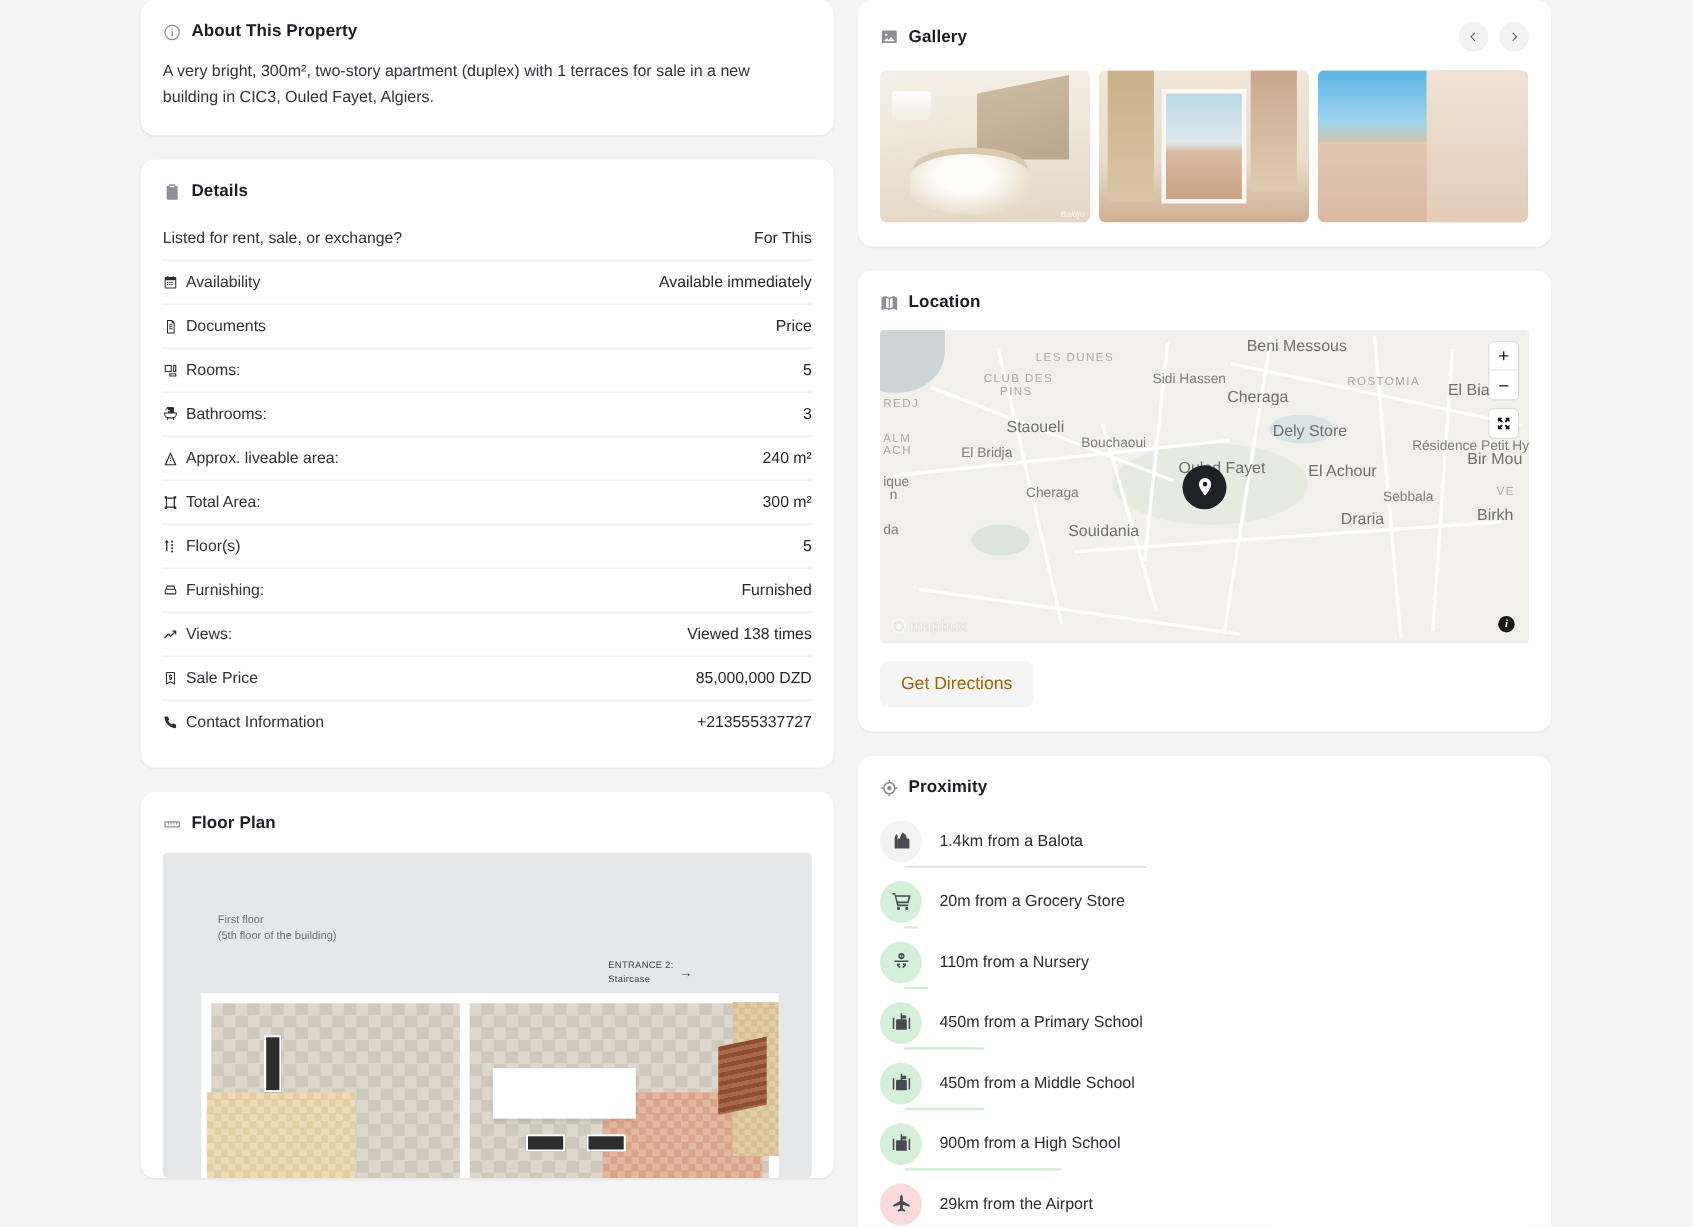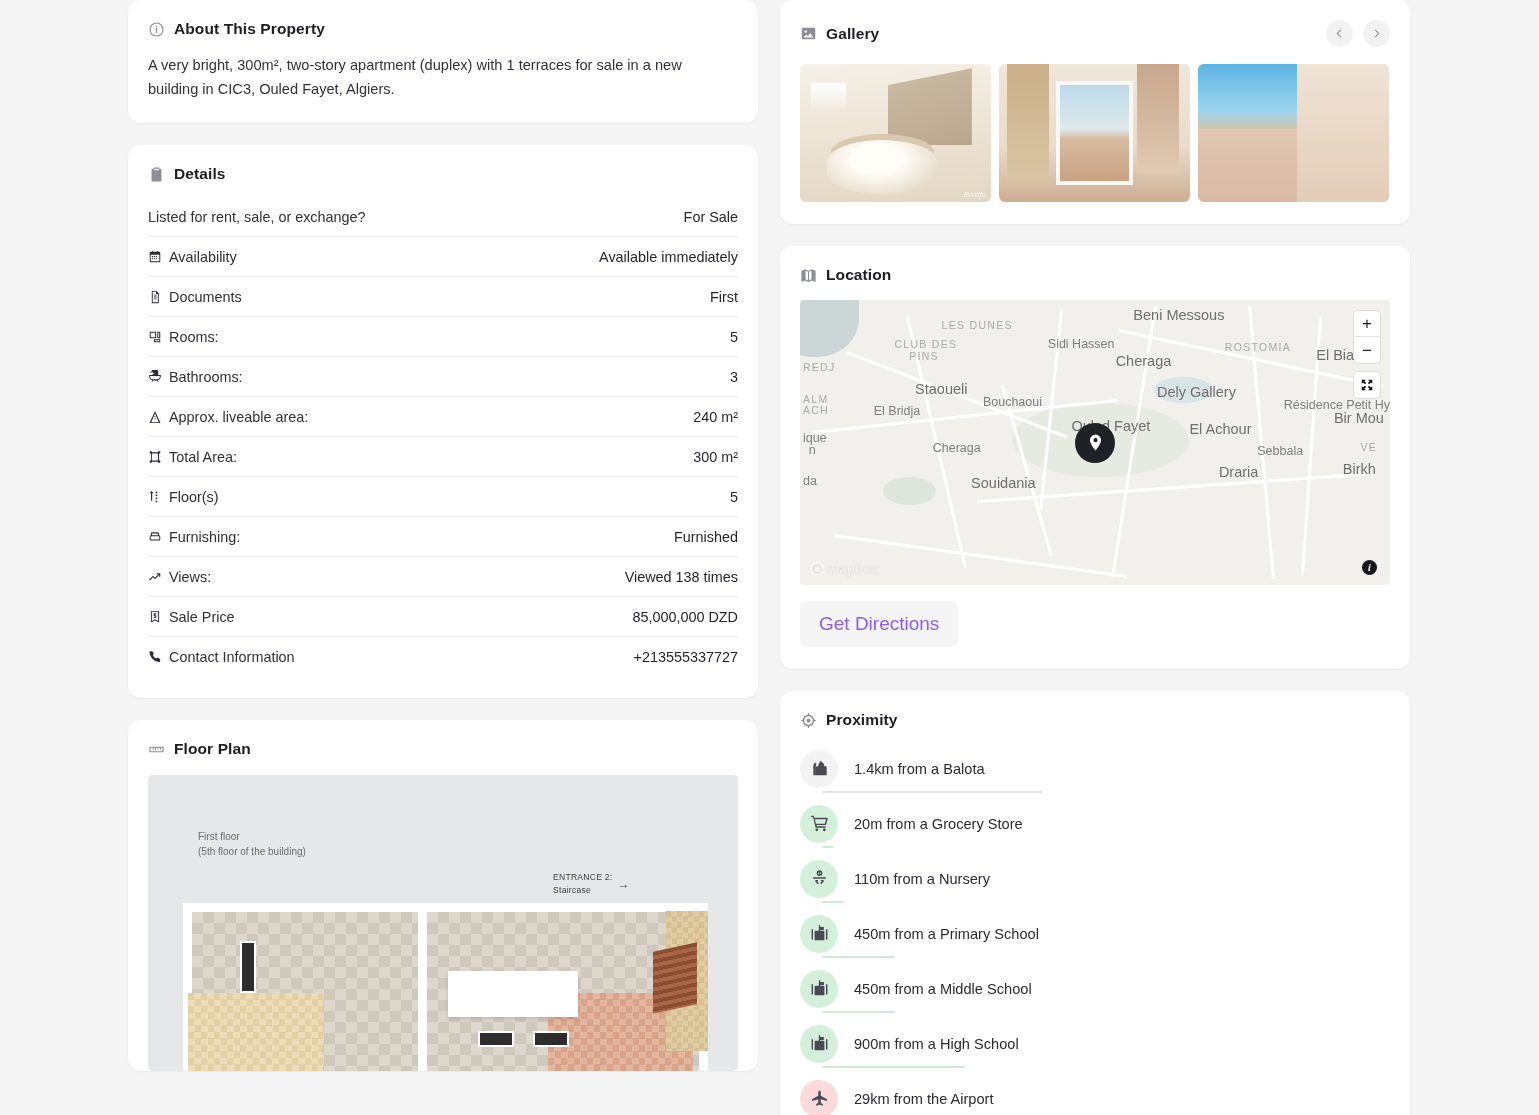--- a/index.html
+++ b/index.html
@@ -180,21 +180,21 @@
   .mapinfo {
     position:absolute; right: 13px; bottom: 10px;
     width: 15px; height: 15px; border-radius:50%; background:#18181c;
     color:#fff; font-size: 10px; font-weight:bold; font-style: italic;
     display:flex; align-items:center; justify-content:center; cursor:pointer;
     font-family:"Liberation Serif", serif;
   }
   .dirbtn {
     margin-top: 16px;
     background:#f5f5f5; border:none; border-radius: 7px;
-    padding: 12px 19px; font-size: 19px; color:#8b5cf6;
+    padding: 12px 19px; font-size: 16px; color:#a16207;
     font-family:"Liberation Sans", sans-serif; cursor:pointer;
   }
 
   
   .prox-list { margin-top: 12px; }
   .prox-row {
     display:flex; align-items:center; gap: 16px;
     height: 55px; position: relative;
   }
   .prox-ic {
@@ -271,21 +271,21 @@
               <path d="M9 2h6a1 1 0 011 1v1h1.5A1.5 1.5 0 0119 5.5v15A1.5 1.5 0 0117.5 22h-11A1.5 1.5 0 015 20.5v-15A1.5 1.5 0 016.5 4H8V3a1 1 0 011-1zm0 4h6V4H9v2zm-1.5 3h9v1.5h-9V9zm0 3.5h9V14h-9v-1.5zm0 3.5h6v1.5h-6V16z"></path>
             </svg>
         </span>
         <span class="ttl">Details</span>
       </div>
       <div class="det-rows" id="details-rows">
           <div class="det-row">
             <span class="det-label">
               <span>Listed for rent, sale, or exchange?</span>
             </span>
-            <span class="det-val">For Sale</span>
+            <span class="det-val">For This</span>
           </div>
           <div class="det-row">
             <span class="det-label">
               <span class="ico">
                 <svg viewBox="0 0 24 24">
                   <path d="M7 1.5h1.6V3h6.8V1.5H17V3h2.5A1.5 1.5 0 0121 4.5v15A1.5 1.5 0 0119.5 21h-15A1.5 1.5 0 013 19.5v-15A1.5 1.5 0 014.5 3H7V1.5zM4.6 8.2v11.2h14.8V8.2H4.6zm2 2.2h2v2h-2v-2zm3.4 0h2v2h-2v-2zm3.4 0h2v2h-2v-2zM6.6 14h2v2h-2v-2zm3.4 0h2v2h-2v-2zm3.4 0h2v2h-2v-2z"></path>
                 </svg>
               </span>
               <span>Availability</span>
             </span>
@@ -293,21 +293,21 @@
           </div>
           <div class="det-row">
             <span class="det-label">
               <span class="ico">
                 <svg viewBox="0 0 24 24">
                   <path d="M6.5 1.5h8l4 4v17h-12v-21zm1.6 1.6v17.8h8.8V6.8h-3.2V3.1H8.1zm1.9 5h5v1.5h-5V8.1zm0 3.2h5v1.5h-5v-1.5zm0 3.2h5V16h-5v-1.5z"></path>
                 </svg>
               </span>
               <span>Documents</span>
             </span>
-            <span class="det-val">First</span>
+            <span class="det-val">Price</span>
           </div>
           <div class="det-row">
             <span class="det-label">
               <span class="ico">
                 <svg viewBox="0 0 24 24">
                   <path d="M3 3h11v11H3V3zm1.7 1.7v7.6h7.6V4.7H4.7zM10 16h11v5H10v-5zm1.7 1.7v1.6h7.6v-1.6h-7.6zM16 3h5v11h-5V3zm1.7 1.7v7.6h1.6V4.7h-1.6z"></path>
                 </svg>
               </span>
               <span>Rooms:</span>
             </span>
@@ -512,21 +512,21 @@
             <div class="maplabel big" style="left: 56.5%; top: 2.5%;">Beni Messous</div>
             <div class="maplabel " style="left: 42%; top: 13%;">Sidi Hassen</div>
             <div class="maplabel big" style="left: 53.5%; top: 18.5%;">Cheraga</div>
             <div class="maplabel caps" style="left: 72%; top: 14.5%;">ROSTOMIA</div>
             <div class="maplabel big" style="left: 87.5%; top: 16.5%;">El Bia</div>
             <div class="maplabel caps" style="left: 16%; top: 13.5%;">CLUB DES</div>
             <div class="maplabel caps" style="left: 18.5%; top: 17.5%;">PINS</div>
             <div class="maplabel caps" style="left: 0.5%; top: 21.5%;">REDJ</div>
             <div class="maplabel big" style="left: 19.5%; top: 28.5%;">Staoueli</div>
             <div class="maplabel " style="left: 31%; top: 33.5%;">Bouchaoui</div>
-            <div class="maplabel big" style="left: 60.5%; top: 29.5%;">Dely Gallery</div>
+            <div class="maplabel big" style="left: 60.5%; top: 29.5%;">Dely Store</div>
             <div class="maplabel " style="left: 82%; top: 34.5%;">Résidence Petit Hydr</div>
             <div class="maplabel caps" style="left: 0.5%; top: 32.5%;">ALM</div>
             <div class="maplabel caps" style="left: 0.5%; top: 36.5%;">ACH</div>
             <div class="maplabel " style="left: 12.5%; top: 36.5%;">El Bridja</div>
             <div class="maplabel big" style="left: 46%; top: 41.5%;">Ouled Fayet</div>
             <div class="maplabel big" style="left: 66%; top: 42.5%;">El Achour</div>
             <div class="maplabel big" style="left: 90.5%; top: 38.5%;">Bir Mou</div>
             <div class="maplabel " style="left: 0.5%; top: 46%;">ique</div>
             <div class="maplabel " style="left: 1.5%; top: 50%;">n</div>
             <div class="maplabel " style="left: 22.5%; top: 49.5%;">Cheraga</div>

